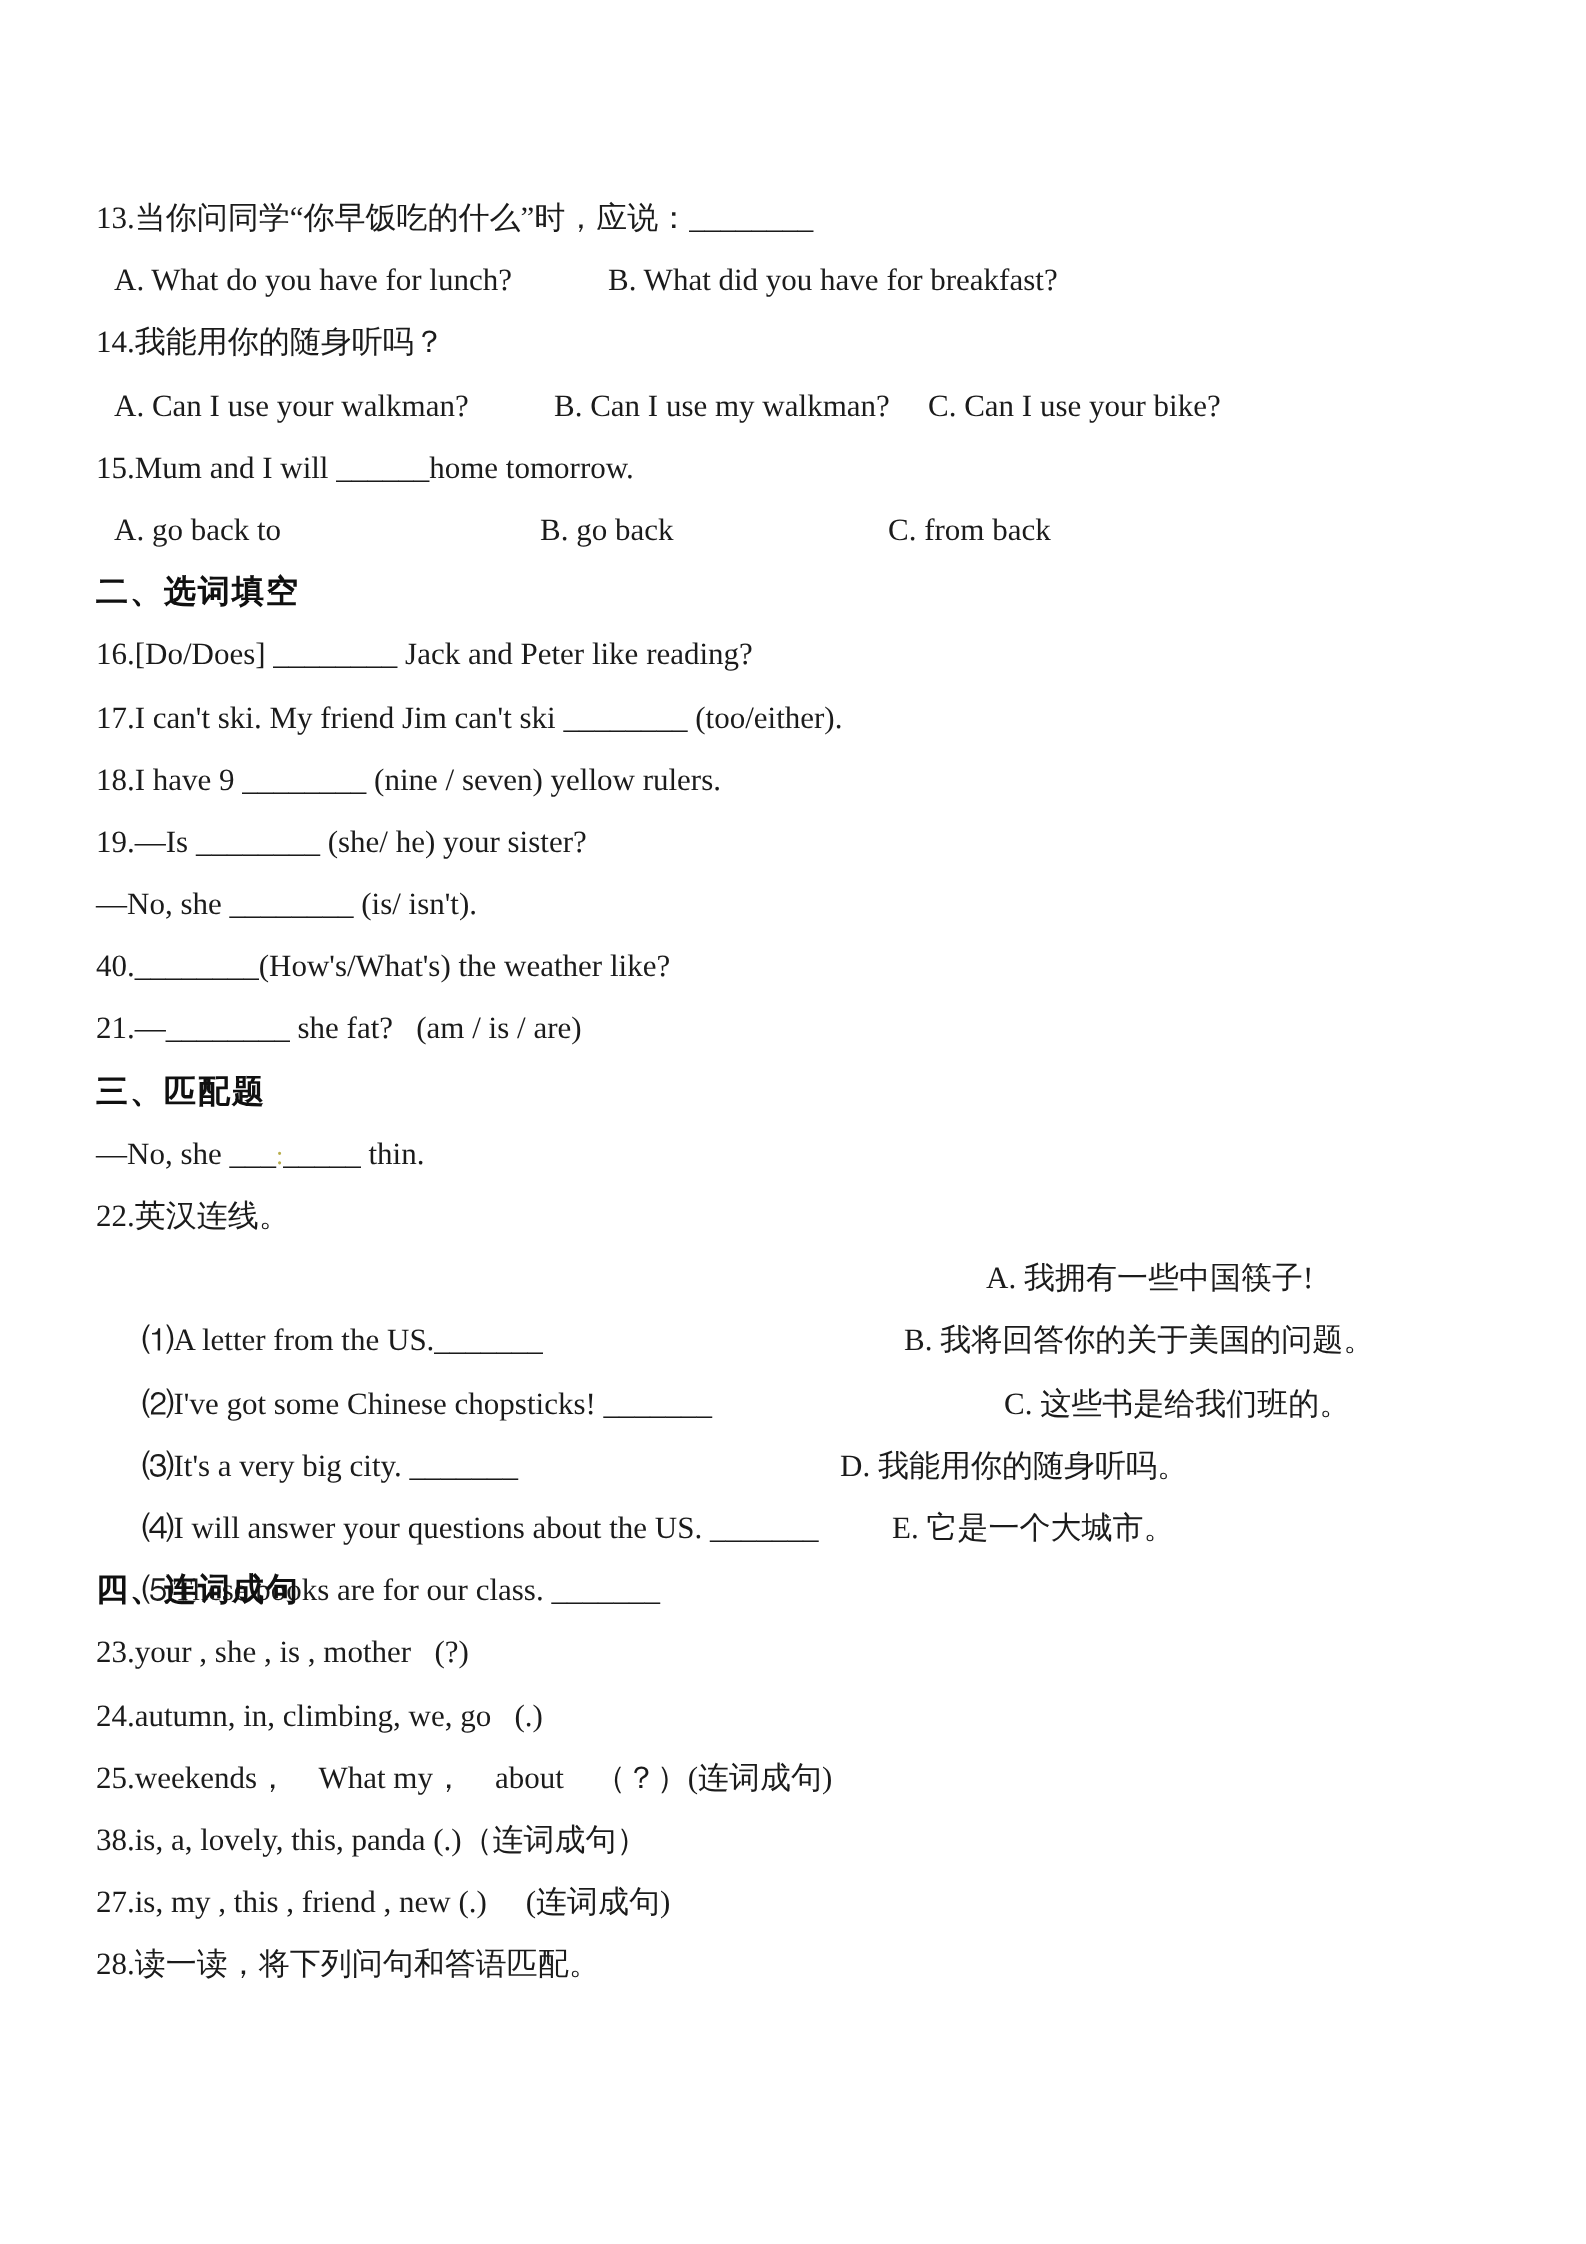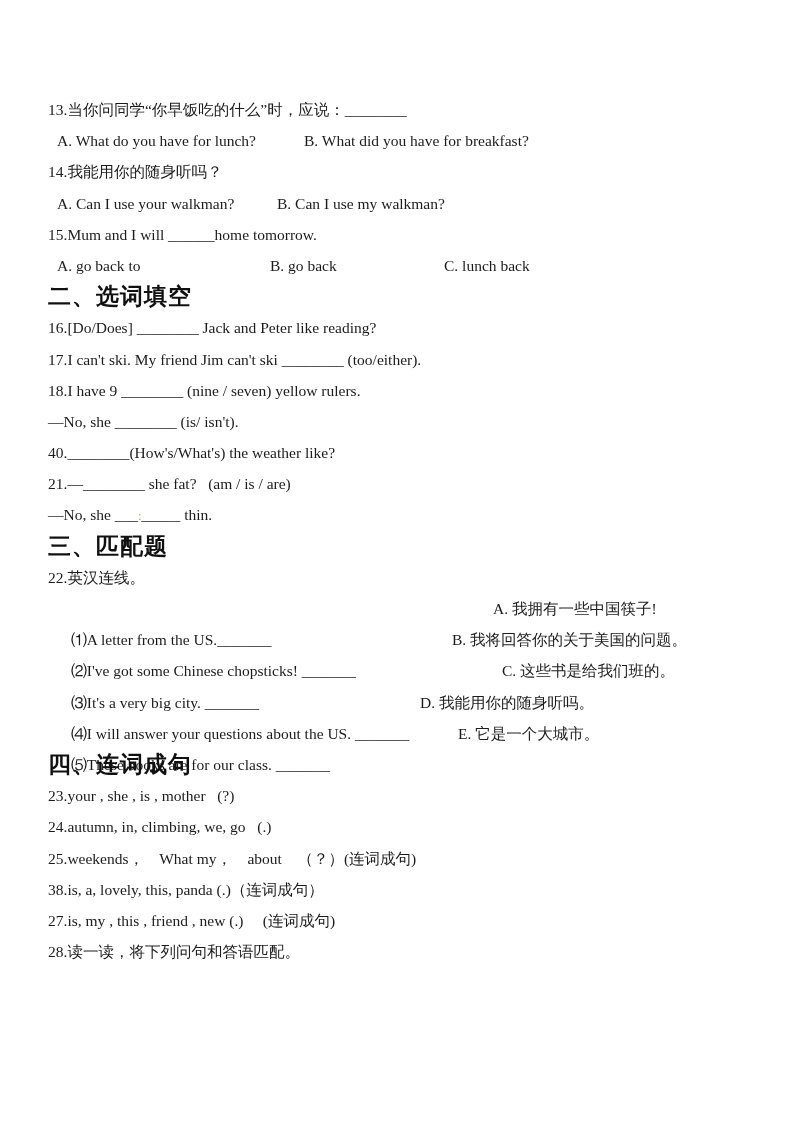--- a/index.html
+++ b/index.html
@@ -24,21 +24,21 @@
     position: relative;
   }
   .opt {
     position: absolute;
     top: 0;
     white-space: pre;
   }
   .heading {
     font-family: "Liberation Sans", "DejaVu Sans", sans-serif;
     font-weight: bold;
-    font-size: 23px;
+    font-size: 16px;
     color: #101010;
     letter-spacing: 1px;
   }
   .mark {
     color: #b9ae4e;
     font-size: 13px;
   }
 </style>
 </head>
 <body>
@@ -49,61 +49,63 @@
     <div class="line">13.当你问同学“你早饭吃的什么”时，应说：________</div>
     <div class="line">
       <span class="opt" style="left:9px">A. What do you have for lunch?</span>
       <span class="opt" style="left:256px">B. What did you have for breakfast?</span>
     </div>
 
     <div class="line">14.我能用你的随身听吗？</div>
     <div class="line">
       <span class="opt" style="left:9px">A. Can I use your walkman?</span>
       <span class="opt" style="left:229px">B. Can I use my walkman?</span>
+      <span class="opt" style="left:416px">C. Can I use your bike?</span>
     </div>
 
     <div class="line">15.Mum and I will ______home tomorrow.</div>
     <div class="line">
       <span class="opt" style="left:9px">A. go back to</span>
       <span class="opt" style="left:222px">B. go back</span>
-      <span class="opt" style="left:396px">C. lunch back</span>
+      <span class="opt" style="left:396px">C. from back</span>
     </div>
 
     <div class="line heading">二、选词填空</div>
 
     <div class="line">16.[Do/Does] ________ Jack and Peter like reading?</div>
     <div class="line">17.I can't ski. My friend Jim can't ski ________ (too/either).</div>
     <div class="line">18.I have 9 ________ (nine / seven) yellow rulers.</div>
+    <div class="line">19.—Is ________ (she/ he) your sister?</div>
     <div class="line">—No, she ________ (is/ isn't).</div>
     <div class="line">40.________(How's/What's) the weather like?</div>
     <div class="line">21.—________ she fat?   (am / is / are)</div>
+    <div class="line heading">三、匹配题</div>
+
     <div class="line"><span>—No, she ___</span><span class="mark">:</span><span>_____ thin.</span></div>
-
-    <div class="line heading">三、匹配题</div>
 
     <div class="line">22.英汉连线。</div>
     <div class="line">
       <span>⑴A letter from the US._______</span>
       <span class="opt" style="left:445px">A. 我拥有一些中国筷子!</span>
     </div>
     <div class="line">
       <span>⑵I've got some Chinese chopsticks! _______</span>
       <span class="opt" style="left:404px">B. 我将回答你的关于美国的问题。</span>
     </div>
     <div class="line">
       <span>⑶It's a very big city. _______</span>
       <span class="opt" style="left:454px">C. 这些书是给我们班的。</span>
     </div>
     <div class="line">
       <span>⑷I will answer your questions about the US. _______</span>
       <span class="opt" style="left:372px">D. 我能用你的随身听吗。</span>
     </div>
     <div class="line">
       <span>⑸These books are for our class. _______</span>
-      <span class="opt" style="left:410px">E. 它是一个大城市。</span>
+      <span class="opt" style="left:398px">E. 它是一个大城市。</span>
     </div>
 
     <div class="line heading">四、连词成句</div>
 
     <div class="line">23.your , she , is , mother   (?)</div>
     <div class="line">24.autumn, in, climbing, we, go   (.)</div>
     <div class="line">25.weekends，    What my，    about    （？）(连词成句)</div>
     <div class="line">38.is, a, lovely, this, panda (.)（连词成句）</div>
     <div class="line">27.is, my , this , friend , new (.)     (连词成句)</div>
 

